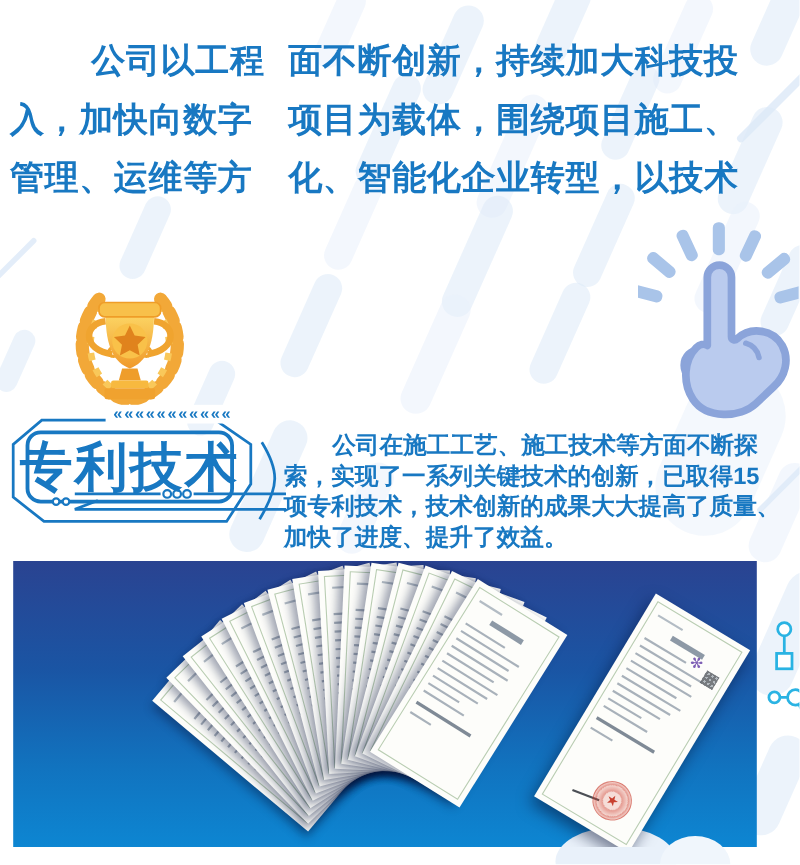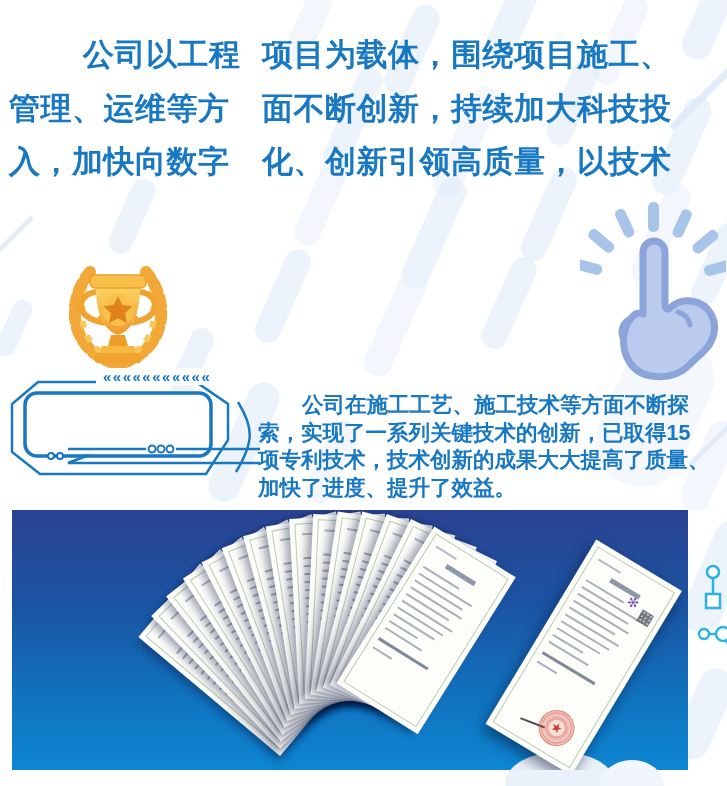--- a/index.html
+++ b/index.html
@@ -112,27 +112,27 @@
       <div class="pill" style="left: 610px; top: 330px; width: 90px; height: 160px; background: rgb(233, 241, 251); opacity: 0.5; transform: rotate(24deg);"></div>
       <div class="pill" style="left: 120px; top: 176px; width: 24px; height: 80px; background: rgb(220, 233, 247); opacity: 0.55; transform: rotate(24deg);"></div>
       <div class="pill" style="left: 698px; top: 55px; width: 7px; height: 86px; background: rgb(220, 233, 247); opacity: 0.8; transform: rotate(45deg);"></div>
       <div class="pill" style="left: 8px; top: 208px; width: 5px; height: 62px; background: rgb(220, 233, 247); opacity: 0.8; transform: rotate(45deg);"></div>
       <div class="pill" style="left: 712px; top: 404px; width: 5px; height: 72px; background: rgb(220, 233, 247); opacity: 0.8; transform: rotate(45deg);"></div>
     </div>
 
   <div class="intro">
     <div class="intro-col col-left">
       <div class="line">公司以工程</div>
+      <div class="line">入，加快向数字</div>
       <div class="line">管理、运维等方</div>
-      <div class="line">入，加快向数字</div>
     </div>
     <div class="intro-col col-right">
+      <div class="line">面不断创新，持续加大科技投</div>
       <div class="line">项目为载体，围绕项目施工、</div>
-      <div class="line">面不断创新，持续加大科技投</div>
-      <div class="line">化、创新引领高质量，以技术</div>
+      <div class="line">化、智能化企业转型，以技术</div>
     </div>
   </div>
 
   <svg class="trophy" width="124" height="118" viewBox="0 0 124 118">
     <defs>
       <linearGradient id="goldBody" x1="0" y1="0" x2="0" y2="1">
         <stop offset="0" stop-color="#fcd564"></stop>
           <stop offset="1" stop-color="#f0992a"></stop>
       </linearGradient>
     </defs>
@@ -192,20 +192,21 @@
       <g fill="#ffffff" stroke-width="2">
         <circle cx="47" cy="80" r="3"></circle>
           <circle cx="56" cy="80" r="3"></circle>
         <circle cx="148" cy="73" r="3.5"></circle>
           <circle cx="157" cy="73" r="3.5"></circle>
           <circle cx="166" cy="73" r="3.5"></circle>
       </g>
     </g>
   </svg>
   <div class="chevrons">«««««««««««</div>
+  <div class="section-title">专利技术</div>
 
   <div class="section-body">
     <div class="line">公司在施工工艺、施工技术等方面不断探</div>
     <div class="line">索，实现了一系列关键技术的创新，已取得15</div>
     <div class="line">项专利技术，技术创新的成果大大提高了质量、</div>
     <div class="line">加快了进度、提升了效益。</div>
   </div>
 
   <div class="panel">
       <div class="cert" style="transform: rotate(-50deg); z-index: 1;">

